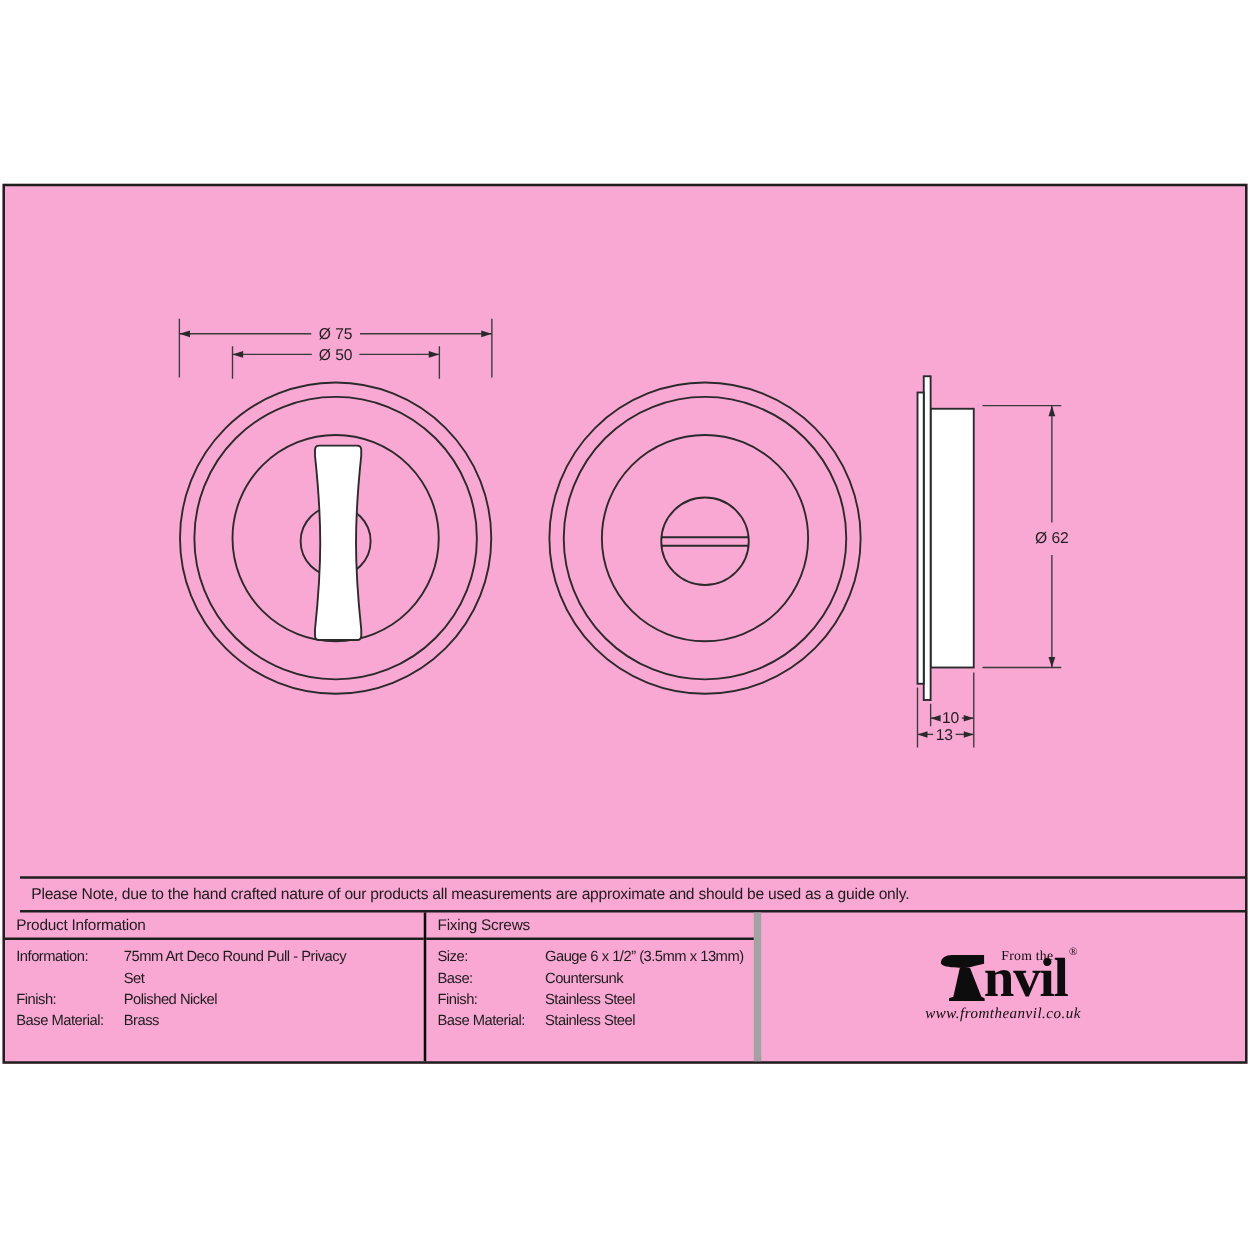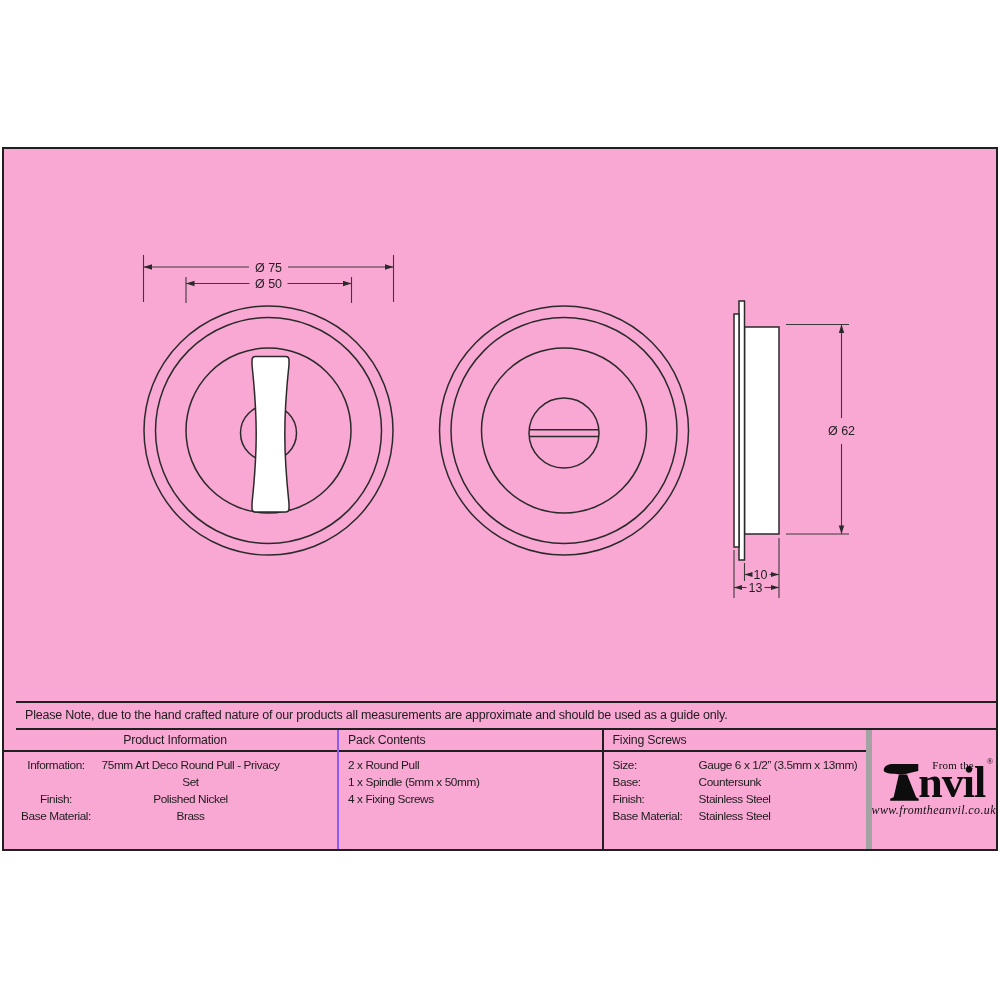--- a/index.html
+++ b/index.html
@@ -7,21 +7,21 @@
         font-family:"Liberation Sans",sans-serif;color:#1c1c1c;}
   .sheet{position:absolute;left:2px;top:147px;width:996px;height:704px;
          border:2px solid #1f1f1f;box-sizing:border-box;background:#f9a8d4;}
   .draw-area{position:relative;width:992px;height:552px;}
   .draw-area svg{display:block;}
   .note-row{height:29px;border-top:2px solid #1f1f1f;border-bottom:2px solid #1f1f1f;
             box-sizing:border-box;line-height:25px;padding-left:9px;font-size:12.5px;
             letter-spacing:-0.2px;white-space:nowrap;overflow:hidden;margin-left:12px;}
   .spec-table{display:flex;height:119px;}
   .col{box-sizing:border-box;}
-  .col-1{width:337px;border-right:2px solid #8b5cf6;text-align:center;}
+  .col-1{width:337px;border-right:2px solid #000000;}
   .col-2{width:266px;border-right:2px solid #1f1f1f;}
   .col-3{width:268px;border-right:6px solid #a3a3a3;}
   .col-4{flex:1;display:flex;align-items:center;justify-content:center;}
   .col-header{height:22px;border-bottom:2px solid #1f1f1f;box-sizing:border-box;
               padding:3px 0 0 9px;font-size:12.3px;letter-spacing:-0.2px;}
   .col-body{padding:5px 0 0 9px;font-size:11.8px;letter-spacing:-0.4px;line-height:17px;}
   .kv{display:flex;}
   .kv .k{width:86px;flex:none;}
   .kv .v{width:183px;}
   .kv .v3{width:176px;}
@@ -148,28 +148,20 @@
             <span class="k">Finish:</span>
             <span class="v">Polished Nickel</span>
           </div>
           <div class="kv">
             <span class="k">Base Material:</span>
             <span class="v">Brass</span>
           </div>
         </div>
       </div>
 
-      <div class="col col-2">
-        <div class="col-header">Pack Contents</div>
-        <div class="col-body">
-          <span class="pc-line">2 x Round Pull</span>
-          <span class="pc-line">1 x Spindle (5mm x 50mm)</span>
-          <span class="pc-line">4 x Fixing Screws</span>
-        </div>
-      </div>
 
       <div class="col col-3">
         <div class="col-header">Fixing Screws</div>
         <div class="col-body">
           <div class="kv">
             <span class="k">Size:</span>
             <span class="v3">Gauge 6 x 1/2” (3.5mm x 13mm)</span>
           </div>
           <div class="kv">
             <span class="k">Base:</span>

